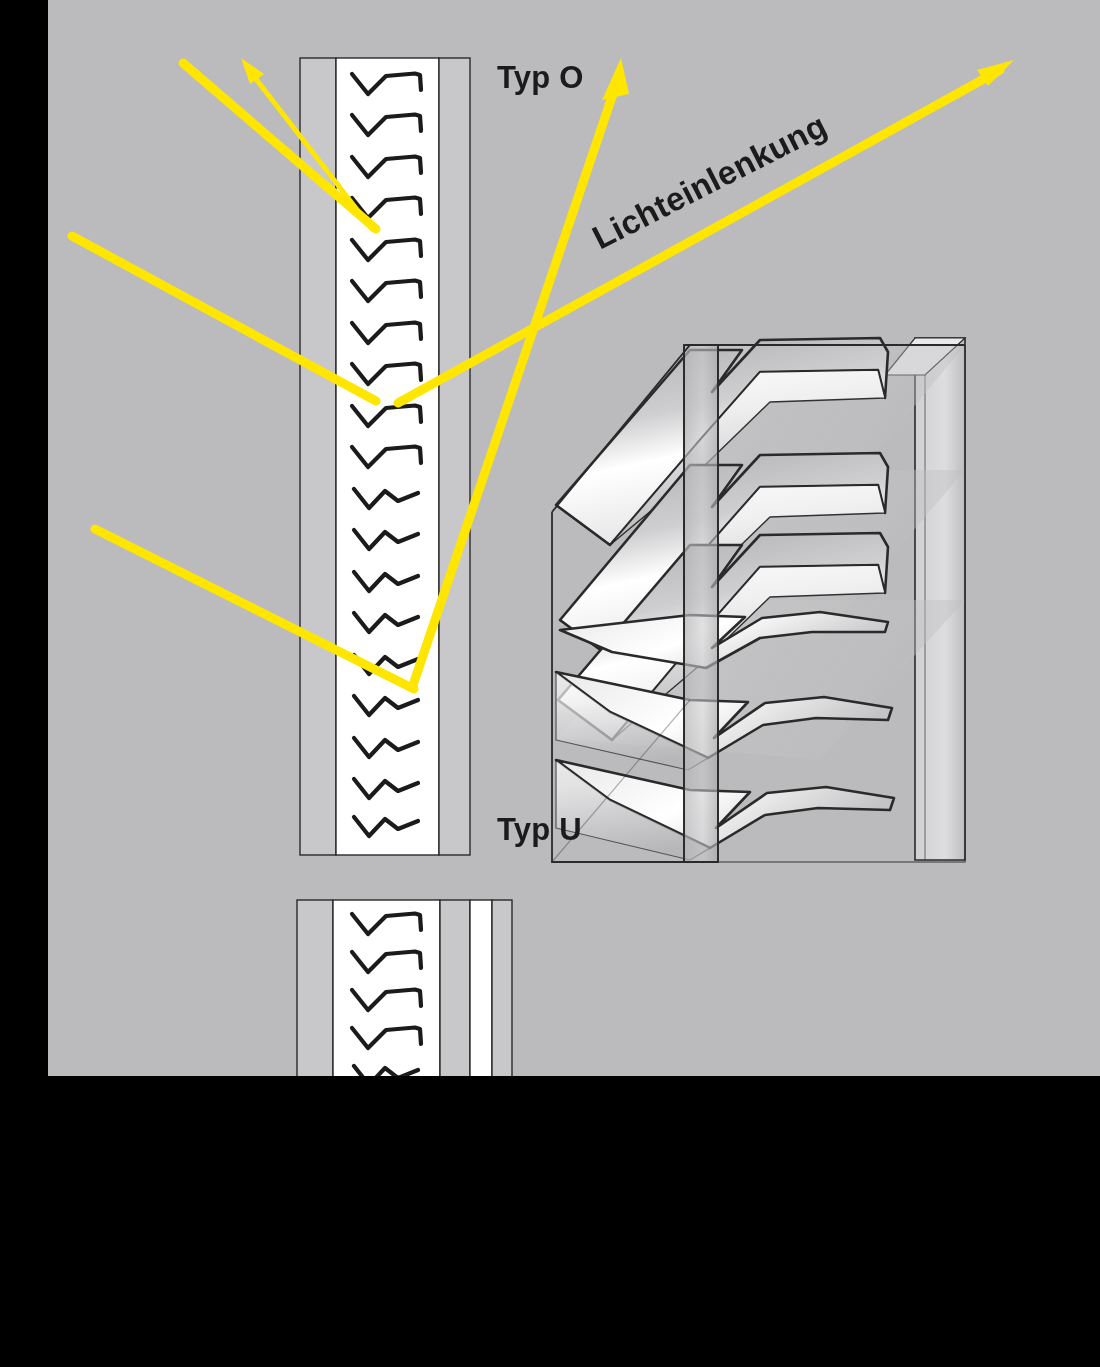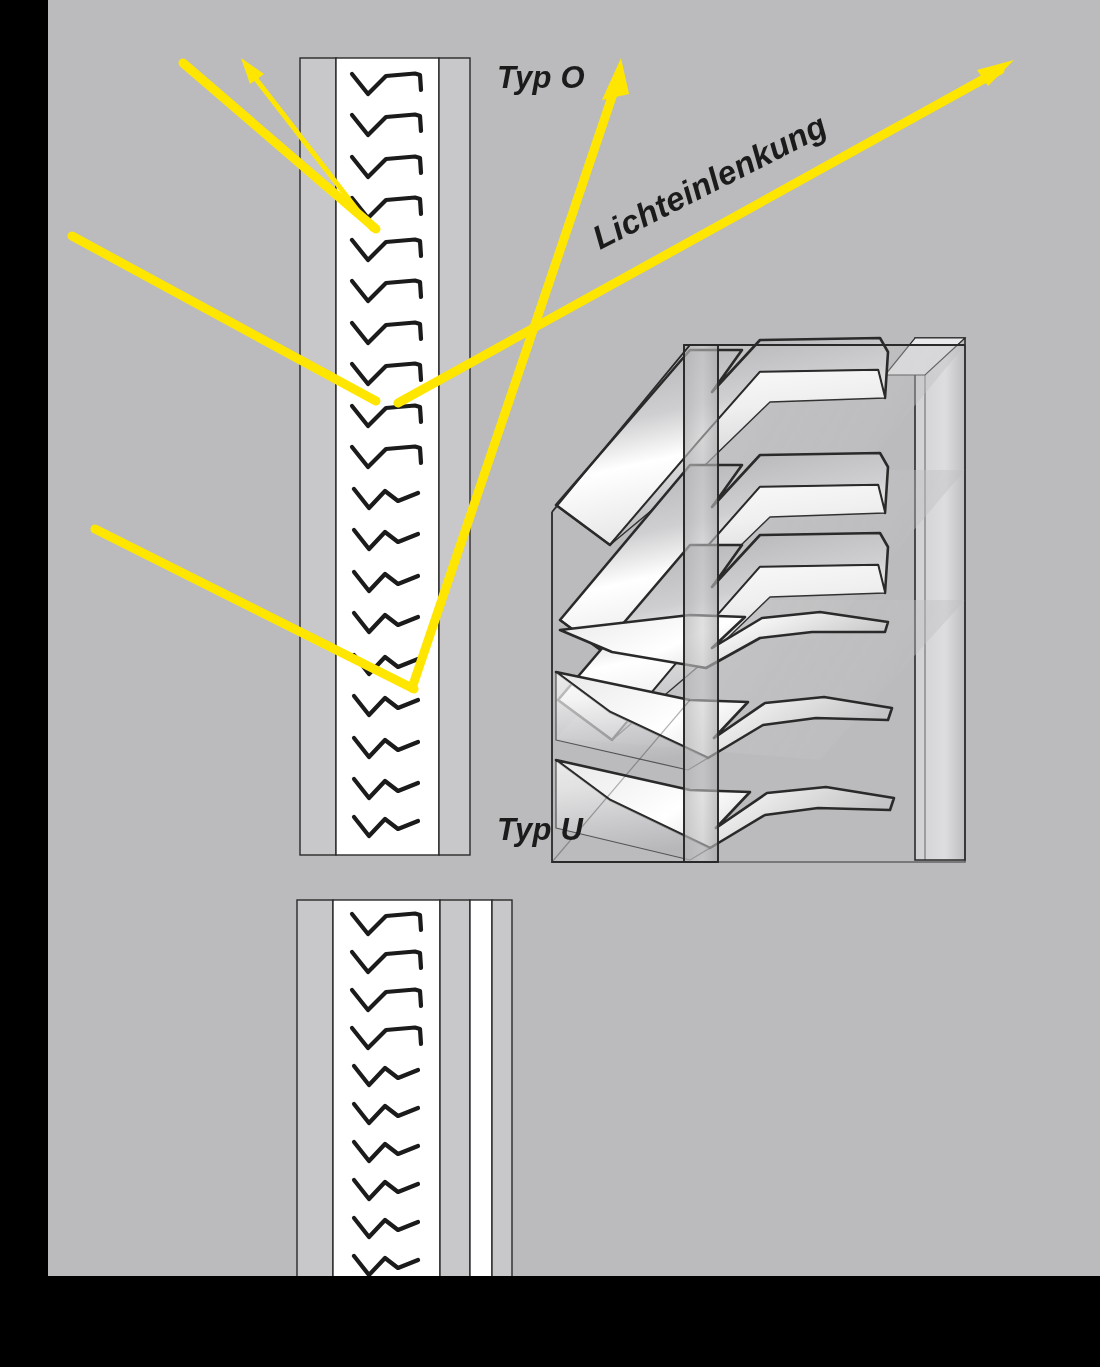--- a/index.html
+++ b/index.html
@@ -7,24 +7,23 @@
     margin: 0;
     padding: 0;
     background: #000000;
   }
   body {
     font-family: "Liberation Sans", sans-serif;
   }
   #stage {
     position: relative;
     width: 1100px;
-    height: 1276px;
+    height: 1076px;
     overflow: hidden;
     background: #000000;
-    font-style: italic;
   }
   #stage svg.root {
     position: absolute;
     left: 0;
     top: 0;
     width: 1100px;
     height: 1367px;
     display: block;
   }
   .lbl {

